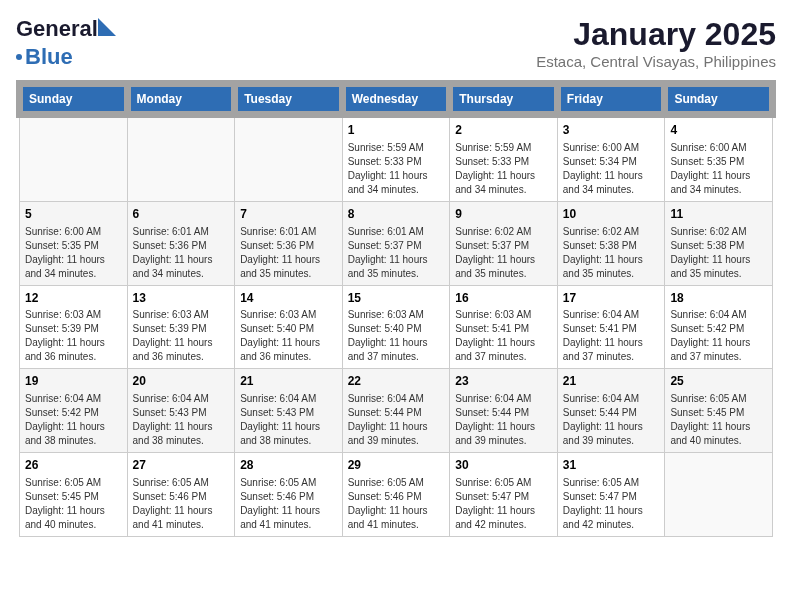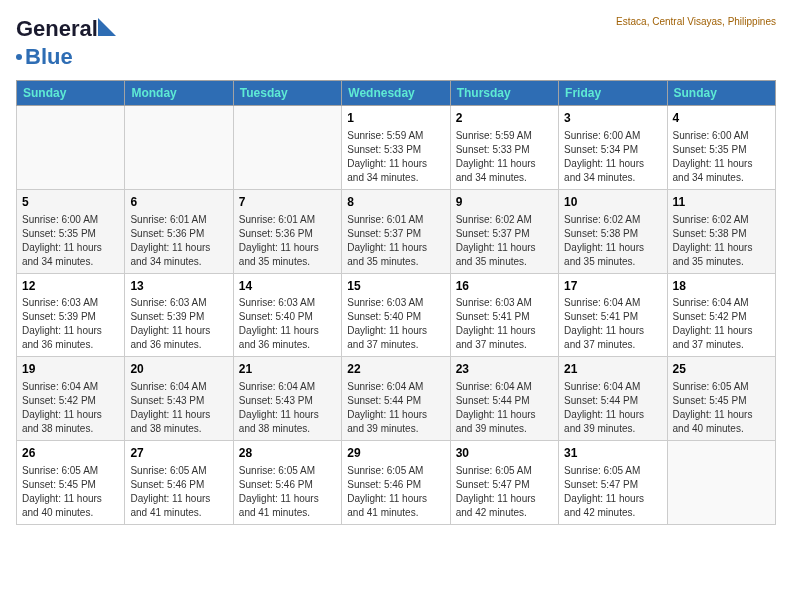--- a/index.html
+++ b/index.html
@@ -23,37 +23,37 @@
     }
     .title-block {
       text-align: right;
     }
     .title-block h1 {
       font-size: 32px;
       font-weight: bold;
       color: #1a1a2e;
     }
     .title-block h2 {
-      font-size: 10px;
-      color: #a16207;
+      font-size: 15px;
+      color: #737373;
       font-weight: normal;
     }
     table {
       width: 100%;
       border-collapse: collapse;
       font-size: 10.5px;
     }
     thead tr th {
       background-color: #2e6db4;
-      color: #5eead4;
+      color: #ffffff;
       text-align: left;
       padding: 5px 6px;
       font-size: 12px;
       font-weight: bold;
-      border: 1px solid #a3a3a3;
+      border: 7px solid #a3a3a3;
     }
     tbody tr td {
       vertical-align: top;
       padding: 4px 5px;
       border: 1px solid #ccc;
       min-width: 96px;
       min-height: 80px;
       background: #fff;
       line-height: 1.4;
     }
@@ -85,20 +85,21 @@
         <span style="font-size:22px;font-weight:bold;color:#1a1a2e;">General</span>
         <div style="position:absolute;top:2px;right:-18px;width:0;height:0;border-left:0px solid transparent;border-right:18px solid transparent;border-bottom:18px solid #2e6db4;"></div>
       </div>
     </div>
     <div style="display:flex;align-items:center;margin-top:2px;">
       <div style="width:6px;height:6px;background:#2e6db4;border-radius:50%;margin-right:3px;"></div>
       <span style="font-size:22px;font-weight:bold;color:#2e6db4;text-align:center;">Blue</span>
     </div>
   </div>
   <div class="title-block">
+    <h1>January 2025</h1>
     <h2>Estaca, Central Visayas, Philippines</h2>
   </div>
 </div>
 
 <table>
   <thead>
     <tr>
     <th>Sunday</th>
         <th>Monday</th>
         <th>Tuesday</th>

